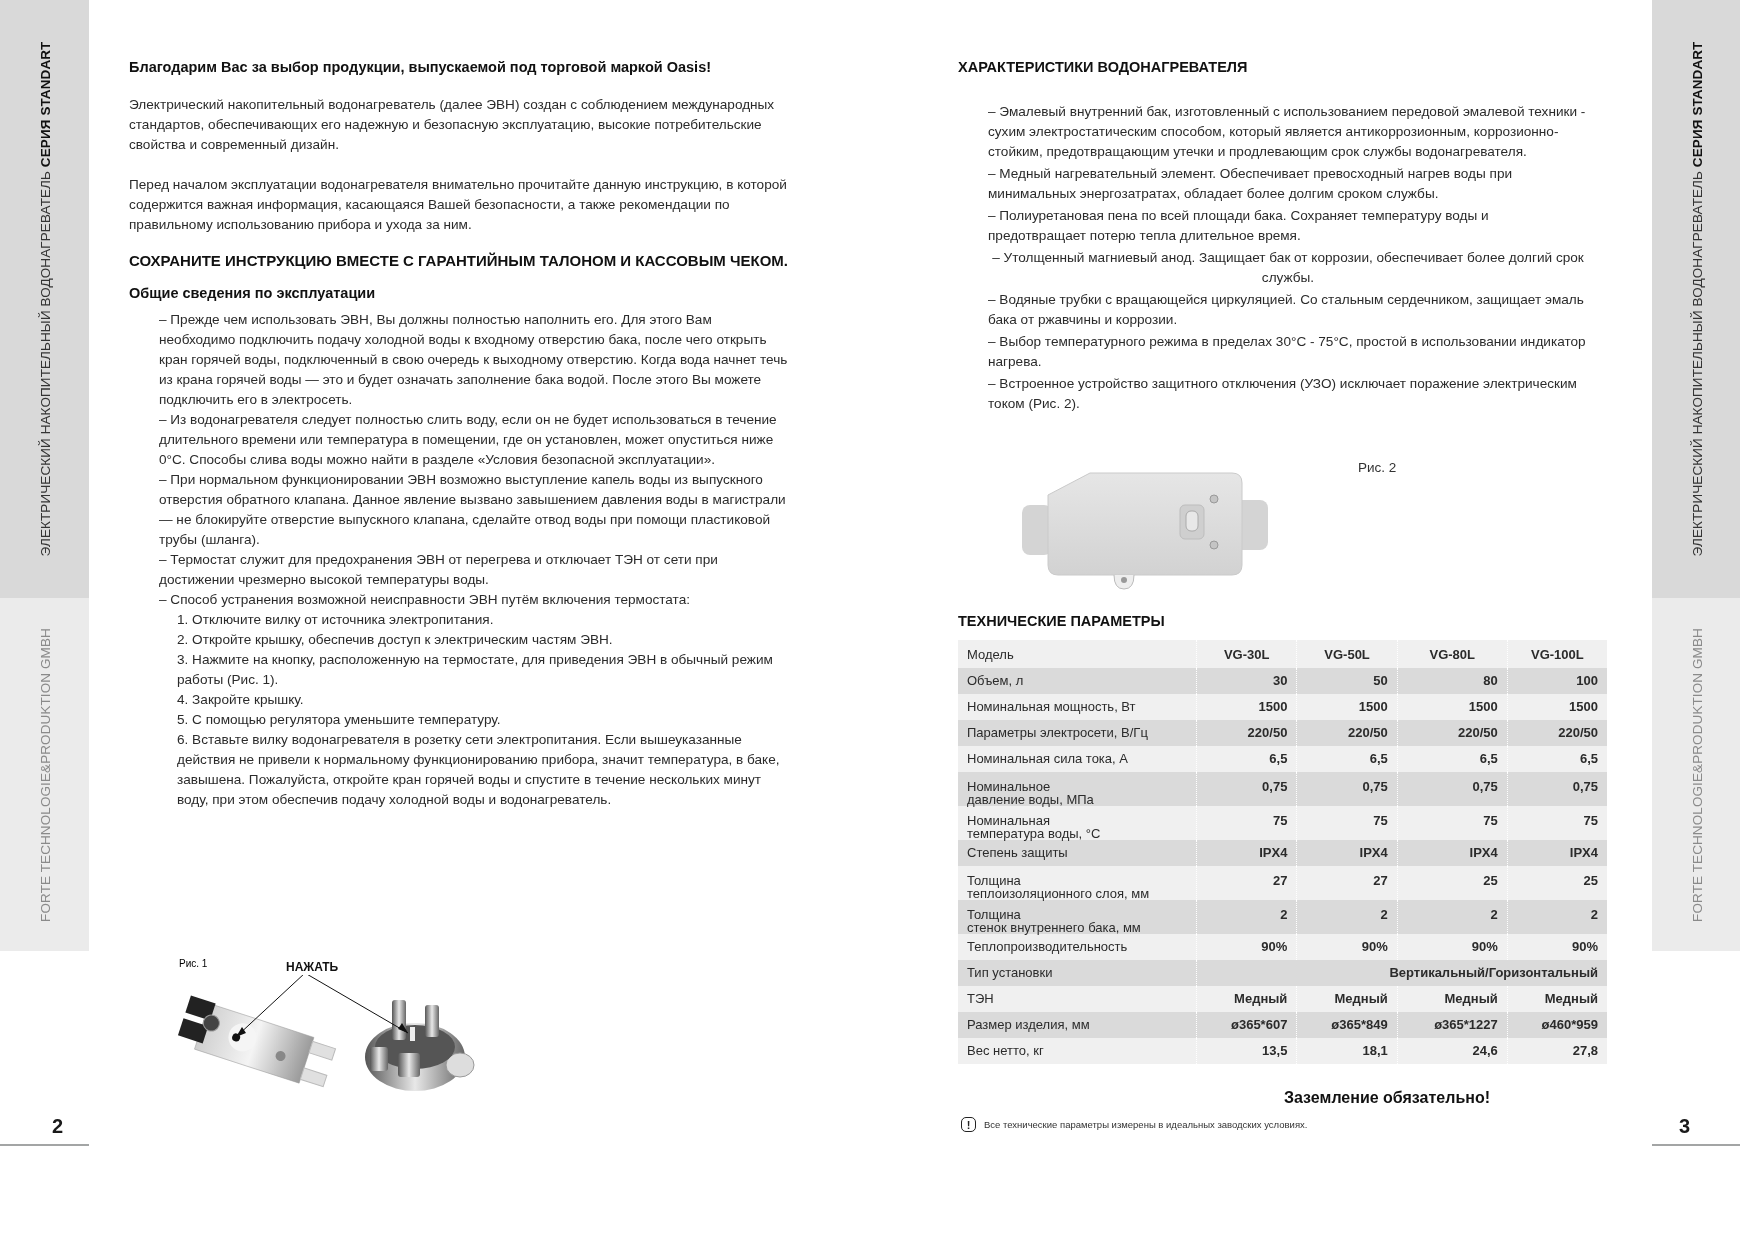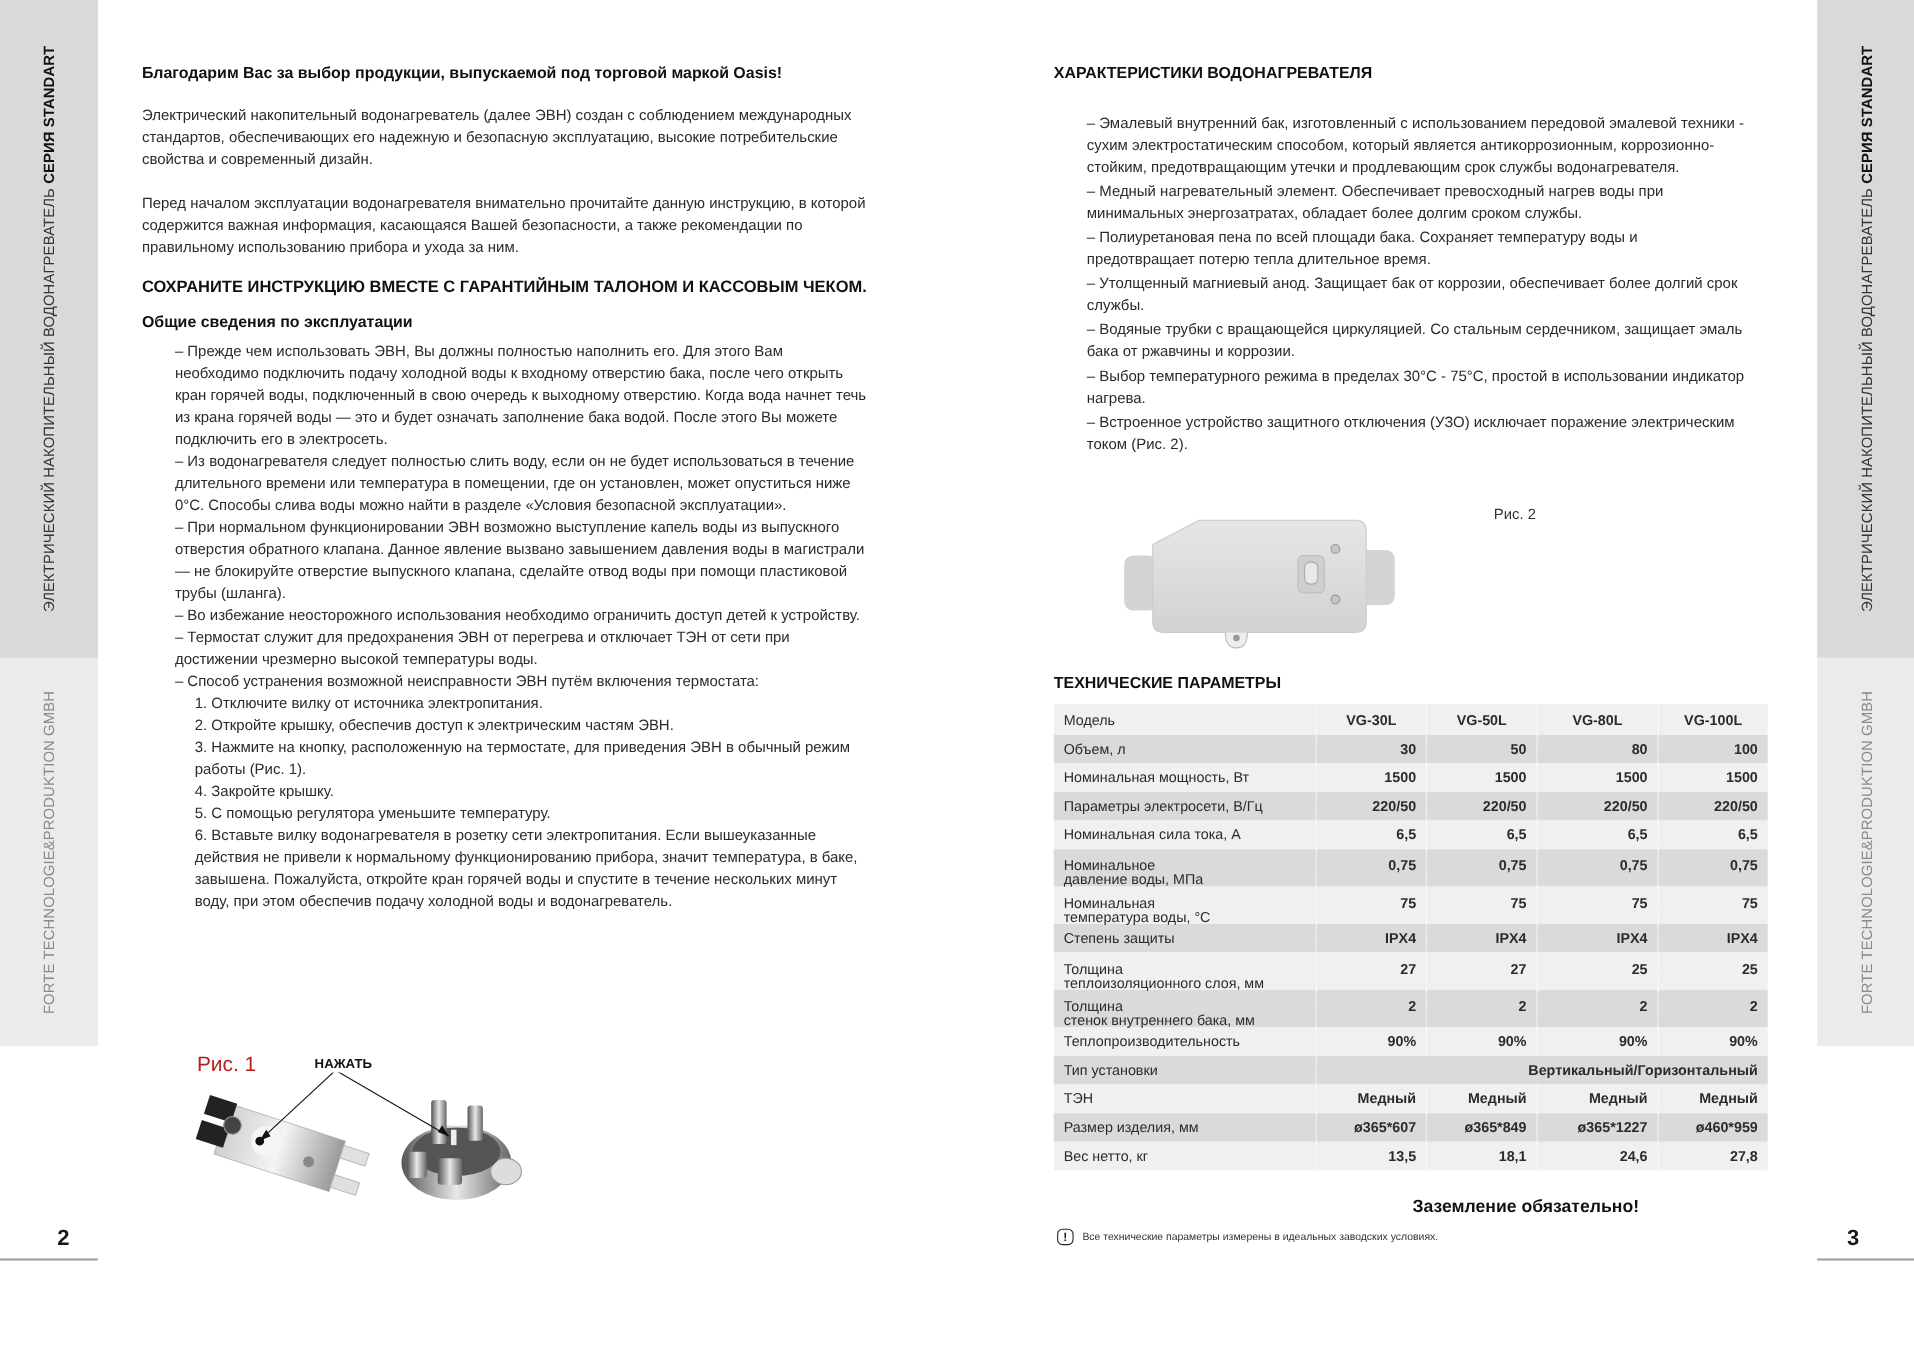--- a/index.html
+++ b/index.html
@@ -32,21 +32,21 @@
   .page-line { position: absolute; height: 2px; background: #a3a5a5; width: 89px; }
 
   
   .content { position: absolute; font-size: 13.6px; line-height: 20px; color: #2b2b2b; }
   .h-bold { font-weight: bold; font-size: 14.5px; color: #111; }
   .h-caps { font-weight: bold; font-size: 15px; color: #111; }
   p { margin: 0; }
   .indent { padding-left: 30px; }
   .indent2 { padding-left: 48px; }
 
-  .fig1-label { position: absolute; font-size: 19px; color: #b91c1c; }
+  .fig1-label { position: absolute; font-size: 10px; color: #000000; }
   .press-label { position: absolute; font-size: 12px; font-weight: bold; color: #111; }
 
   
   .spec-table { position: absolute; left: 958px; top: 640px; width: 649px; border-collapse: collapse; font-size: 13px; color: #2b2b2b; }
   .spec-table td { padding: 0 9px; vertical-align: top; height: 26px; line-height: 26px; }
   .spec-table td.val { text-align: right; border-left: 1px dotted #ffffff; font-weight: bold; }
   .spec-table tr.odd td { background: #f0f0f0; }
   .spec-table tr.even td { background: #dadada; }
   .spec-table tr.tall td { height: 31px; line-height: 13px; padding-top: 8px; box-sizing: border-box; }
   .spec-table tr.tall td.val { line-height: 16px; padding-top: 7px; margin-top: 48px; }
@@ -83,21 +83,20 @@
   <div class="content" style="left:129px; top:57px; width:660px;">
     <p class="h-bold">Благодарим Вас за выбор продукции, выпускаемой под торговой маркой Oasis!</p>
     <p style="margin-top:18px;">Электрический накопительный водонагреватель (далее ЭВН) создан с соблюдением международных стандартов, обеспечивающих его надежную и безопасную эксплуатацию, высокие потребительские свойства и современный дизайн.</p>
     <p style="margin-top:20px;">Перед началом эксплуатации водонагревателя внимательно прочитайте данную инструкцию, в которой содержится важная информация, касающаяся Вашей безопасности, а также рекомендации по правильному использованию прибора и ухода за ним.</p>
     <p class="h-caps" style="margin-top:16px;">СОХРАНИТЕ ИНСТРУКЦИЮ ВМЕСТЕ С ГАРАНТИЙНЫМ ТАЛОНОМ И КАССОВЫМ ЧЕКОМ.</p>
     <p class="h-bold" style="margin-top:12px;">Общие сведения по эксплуатации</p>
     <div style="margin-top:7px;">
       <p class="indent">– Прежде чем использовать ЭВН, Вы должны полностью наполнить его. Для этого Вам необходимо подключить подачу холодной воды к входному отверстию бака, после чего открыть кран горячей воды, подключенный в свою очередь к выходному отверстию. Когда вода начнет течь из крана горячей воды — это и будет означать заполнение бака водой. После этого Вы можете подключить его в электросеть.</p>
       <p class="indent">– Из водонагревателя следует полностью слить воду, если он не будет использоваться в течение длительного времени или температура в помещении, где он установлен, может опуститься ниже 0°С. Способы слива воды можно найти в разделе «Условия безопасной эксплуатации».</p>
       <p class="indent">– При нормальном функционировании ЭВН возможно выступление капель воды из выпускного отверстия обратного клапана. Данное явление вызвано завышением давления воды в магистрали — не блокируйте отверстие выпускного клапана, сделайте отвод воды при помощи пластиковой трубы (шланга).</p>
-      <p class="indent">– Во избежание неосторожного использования необходимо ограничить доступ детей к устройству.</p>
       <p class="indent">– Термостат служит для предохранения ЭВН от перегрева и отключает ТЭН от сети при достижении чрезмерно высокой температуры воды.</p>
       <p class="indent">– Способ устранения возможной неисправности ЭВН путём включения термостата:</p>
       <p class="indent2">1. Отключите вилку от источника электропитания.</p>
       <p class="indent2">2. Откройте крышку, обеспечив доступ к электрическим частям ЭВН.</p>
       <p class="indent2">3. Нажмите на кнопку, расположенную на термостате, для приведения ЭВН в обычный режим работы (Рис. 1).</p>
       <p class="indent2">4. Закройте крышку.</p>
       <p class="indent2">5. С помощью  регулятора уменьшите температуру.</p>
       <p class="indent2">6. Вставьте вилку водонагревателя в розетку сети электропитания. Если вышеуказанные действия не привели к нормальному функционированию прибора, значит температура, в баке, завышена. Пожалуйста, откройте кран горячей воды и спустите в течение нескольких минут воду, при этом обеспечив подачу холодной воды и водонагреватель.</p>
     </div>
   </div>
@@ -163,21 +162,21 @@
 
   <div class="page-num" style="left:809px; top:1115px;">3</div>
   <div class="page-line" style="left:782px; top:1144px; width:88px;"></div>
 
   <div class="content" style="left:88px; top:57px; width:680px;">
     <p class="h-bold">ХАРАКТЕРИСТИКИ ВОДОНАГРЕВАТЕЛЯ</p>
     <div style="margin-top:25px; padding-left:30px; width:600px;">
       <p>– Эмалевый внутренний бак, изготовленный с использованием передовой эмалевой техники - сухим электростатическим способом, который является антикоррозионным, коррозионно-стойким, предотвращающим утечки и продлевающим срок службы водонагревателя.</p>
       <p style="margin-top:2px;">– Медный нагревательный элемент. Обеспечивает превосходный нагрев воды при минимальных энергозатратах, обладает более долгим сроком службы.</p>
       <p style="margin-top:2px;">– Полиуретановая пена по всей площади бака. Сохраняет температуру воды и предотвращает потерю тепла длительное время.</p>
-      <p style="margin-top:2px;">– Утолщенный магниевый анод. Защищает бак от коррозии, обеспечивает более долгий срок службы.</p>
+      <p style="margin-top:2px;text-align:center;">– Утолщенный магниевый анод. Защищает бак от коррозии, обеспечивает более долгий срок службы.</p>
       <p style="margin-top:2px; width:620px;">– Водяные трубки с вращающейся циркуляцией. Со стальным сердечником, защищает эмаль бака от ржавчины и коррозии.</p>
       <p style="margin-top:2px;">– Выбор температурного режима в пределах 30°С - 75°С, простой в использовании индикатор нагрева.</p>
       <p style="margin-top:2px;">– Встроенное устройство защитного отключения (УЗО) исключает поражение электрическим током (Рис. 2).</p>
     </div>
   </div>
 
   <div class="fig2-label" style="left:488px; top:460px;">Рис. 2</div>
   <svg style="position:absolute; left:150px; top:465px;" width="250" height="130" viewBox="0 0 250 130">
     <defs>
       <linearGradient id="rcdg" x1="0" x2="0" y1="0" y2="1">

